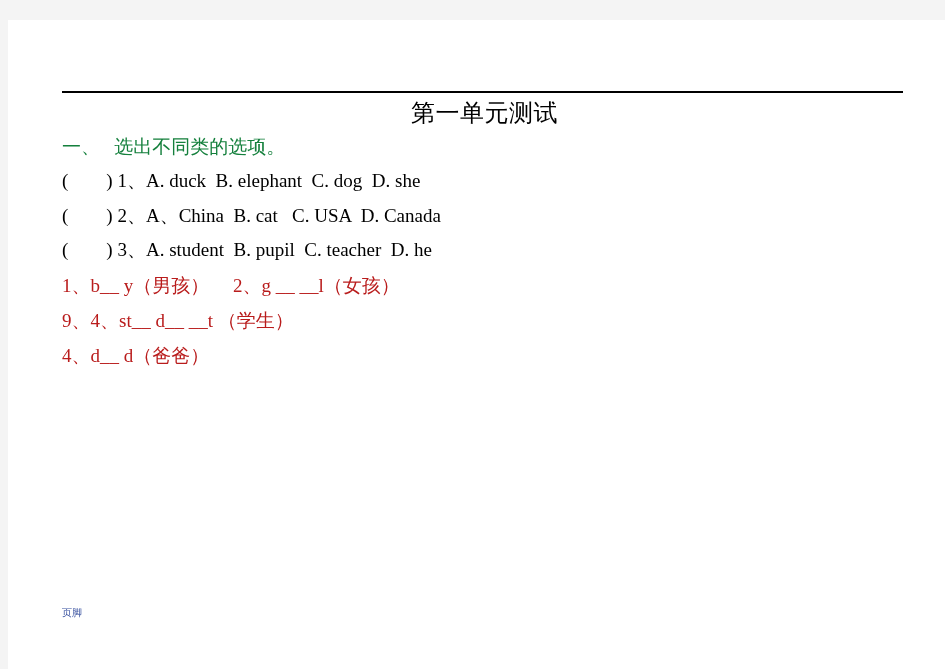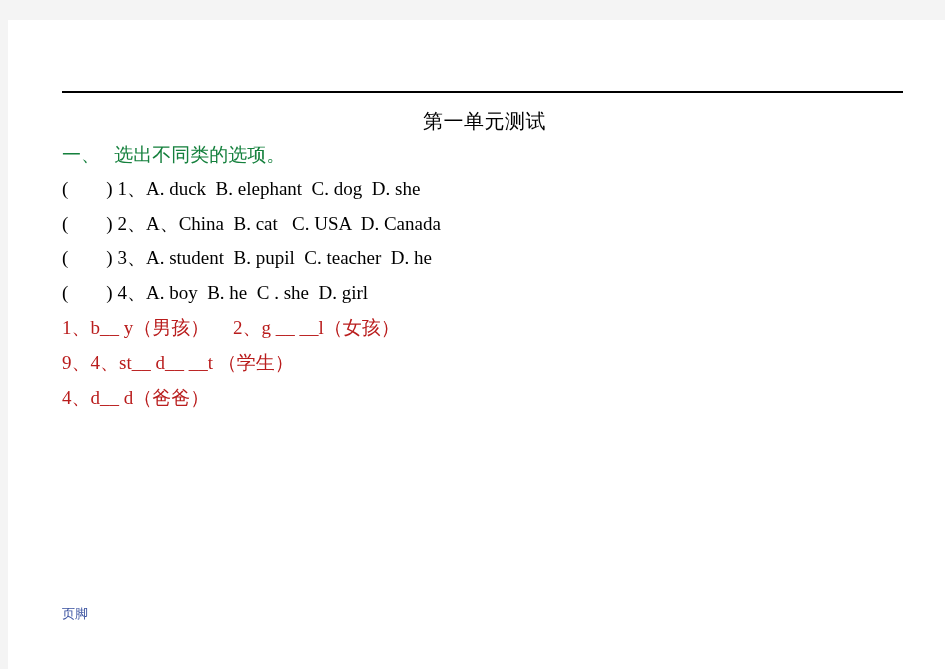--- a/index.html
+++ b/index.html
@@ -31,25 +31,25 @@
     border-top: 2px solid #000000;
   }
   .content {
     position: absolute;
     left: 54px;
     top: 56px;
     width: 845px;
   }
   .doc-title {
     text-align: center;
-    font-size: 20px;
+    font-size: 24px;
     line-height: 34px;
     color: #000;
     letter-spacing: 0.5px;
-    margin-top: 28px;
+    margin-top: 20px;
   }
   .sec-head {
     font-size: 19px;
     line-height: 34px;
     color: #15803d;
     white-space: pre;
   }
   .q-line {
     font-size: 19px;
     line-height: 34.5px;
@@ -59,44 +59,43 @@
   .fill-line {
     font-size: 19px;
     line-height: 35px;
     color: #b91c1c;
     white-space: pre;
   }
   .footer {
     position: absolute;
     left: 54px;
     top: 588px;
-    font-size: 13px;
+    font-size: 10px;
     line-height: 12px;
     color: #3a52a0;
-    font-family: Liberation Serif, serif;
+    font-family: Liberation Mono, monospace;
     white-space: pre;
   }
 </style>
 </head>
 <body>
 
 <div class="page">
 
   <div class="rule"></div>
 
   <div class="content">
 
     <div class="doc-title">第一单元测试</div>
 
     <div class="sec-head">一、   选出不同类的选项。</div>
 
     <div class="q-line">(        ) 1、A. duck  B. elephant  C. dog  D. she</div>
     <div class="q-line">(        ) 2、A、China  B. cat   C. USA  D. Canada</div>
     <div class="q-line">(        ) 3、A. student  B. pupil  C. teacher  D. he</div>
-    <div class="q-line">(        ) 4、A. boy  B. he  C . she  D. girl</div>
 
 
     <div class="fill-line">1、b__ y（男孩）     2、g __ __l（女孩）</div>
     <div class="fill-line">9、4、st__ d__ __t （学生）</div>
     <div class="fill-line">4、d__ d（爸爸）</div>
 
   </div>
 
   <div class="footer">页脚</div>
 

